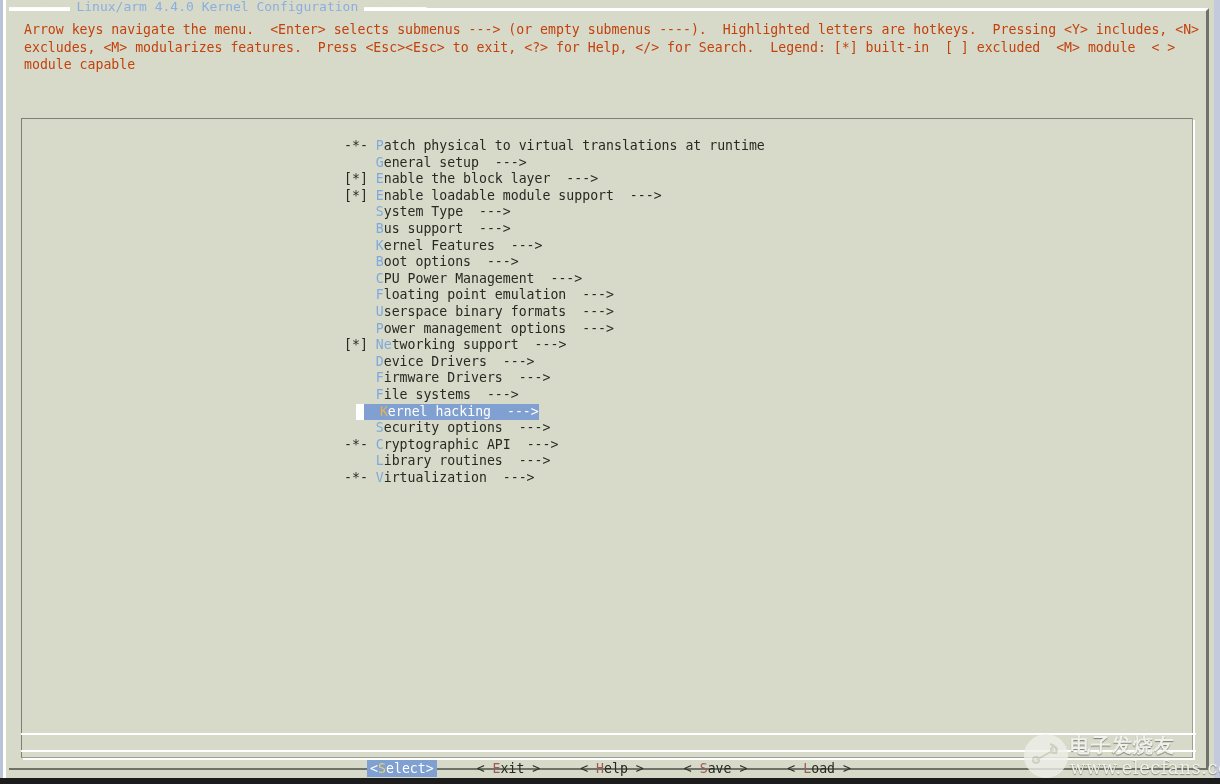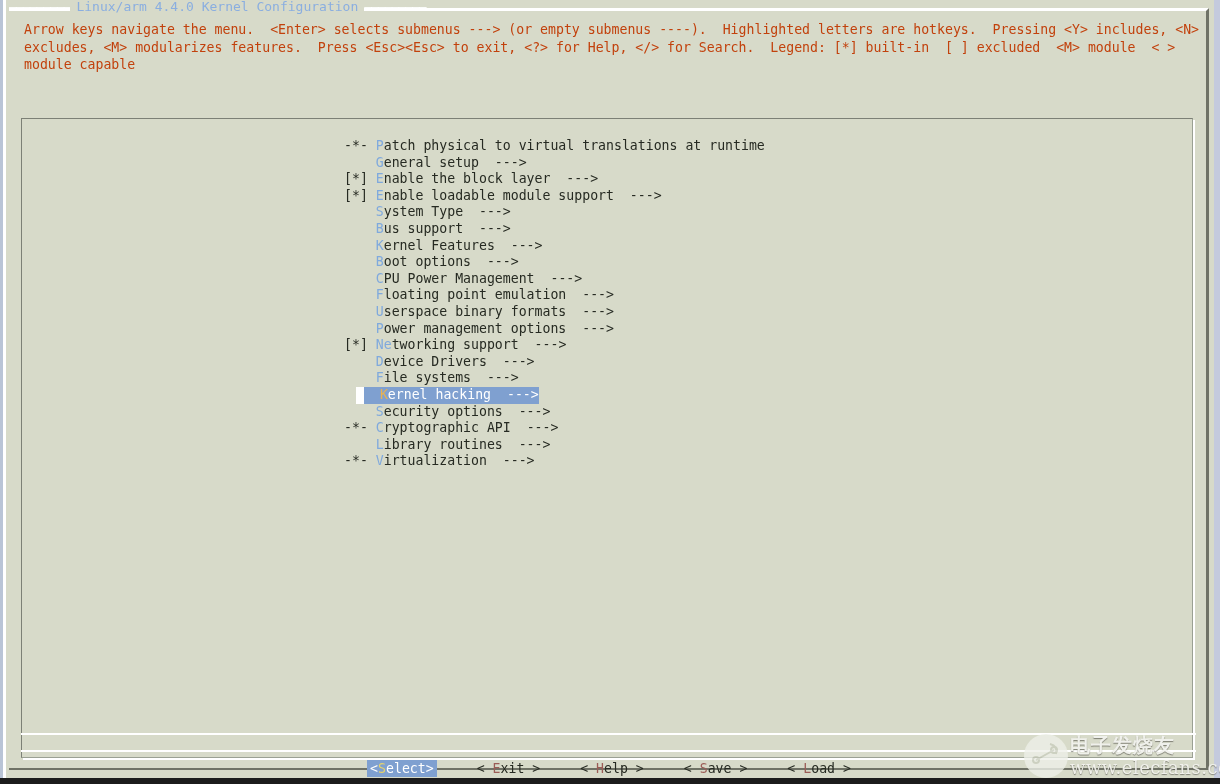--- a/index.html
+++ b/index.html
@@ -247,20 +247,21 @@
           <div class="menu-row"><span class="flag">    </span><span class="hotkey">S</span><span class="label">ystem Type</span><span class="arrow">  ---&gt;</span></div>
           <div class="menu-row"><span class="flag">    </span><span class="hotkey">B</span><span class="label">us support</span><span class="arrow">  ---&gt;</span></div>
           <div class="menu-row"><span class="flag">    </span><span class="hotkey">K</span><span class="label">ernel Features</span><span class="arrow">  ---&gt;</span></div>
           <div class="menu-row"><span class="flag">    </span><span class="hotkey">B</span><span class="label">oot options</span><span class="arrow">  ---&gt;</span></div>
           <div class="menu-row"><span class="flag">    </span><span class="hotkey">C</span><span class="label">PU Power Management</span><span class="arrow">  ---&gt;</span></div>
           <div class="menu-row"><span class="flag">    </span><span class="hotkey">F</span><span class="label">loating point emulation</span><span class="arrow">  ---&gt;</span></div>
           <div class="menu-row"><span class="flag">    </span><span class="hotkey">U</span><span class="label">serspace binary formats</span><span class="arrow">  ---&gt;</span></div>
           <div class="menu-row"><span class="flag">    </span><span class="hotkey">P</span><span class="label">ower management options</span><span class="arrow">  ---&gt;</span></div>
           <div class="menu-row"><span class="flag">[*] </span><span class="hotkey">Ne</span><span class="label">tworking support</span><span class="arrow">  ---&gt;</span></div>
           <div class="menu-row"><span class="flag">    </span><span class="hotkey">D</span><span class="label">evice Drivers</span><span class="arrow">  ---&gt;</span></div>
+          <div class="menu-row"><span class="flag">    </span><span class="hotkey">F</span><span class="label">irmware Drivers</span><span class="arrow">  ---&gt;</span></div>
           <div class="menu-row"><span class="flag">    </span><span class="hotkey">F</span><span class="label">ile systems</span><span class="arrow">  ---&gt;</span></div>
           <div class="menu-row selected"><span class="selbar"><span class="cursor"> </span><span>  </span><span class="hotkey">K</span><span class="label">ernel hacking</span><span class="arrow">  ---&gt;</span></span></div>
           <div class="menu-row"><span class="flag">    </span><span class="hotkey">S</span><span class="label">ecurity options</span><span class="arrow">  ---&gt;</span></div>
           <div class="menu-row"><span class="flag">-*- </span><span class="hotkey">C</span><span class="label">ryptographic API</span><span class="arrow">  ---&gt;</span></div>
           <div class="menu-row"><span class="flag">    </span><span class="hotkey">L</span><span class="label">ibrary routines</span><span class="arrow">  ---&gt;</span></div>
           <div class="menu-row"><span class="flag">-*- </span><span class="hotkey">V</span><span class="label">irtualization</span><span class="arrow">  ---&gt;</span></div>
         </div>
     </div>
 
     <div id="button-sep"></div>

